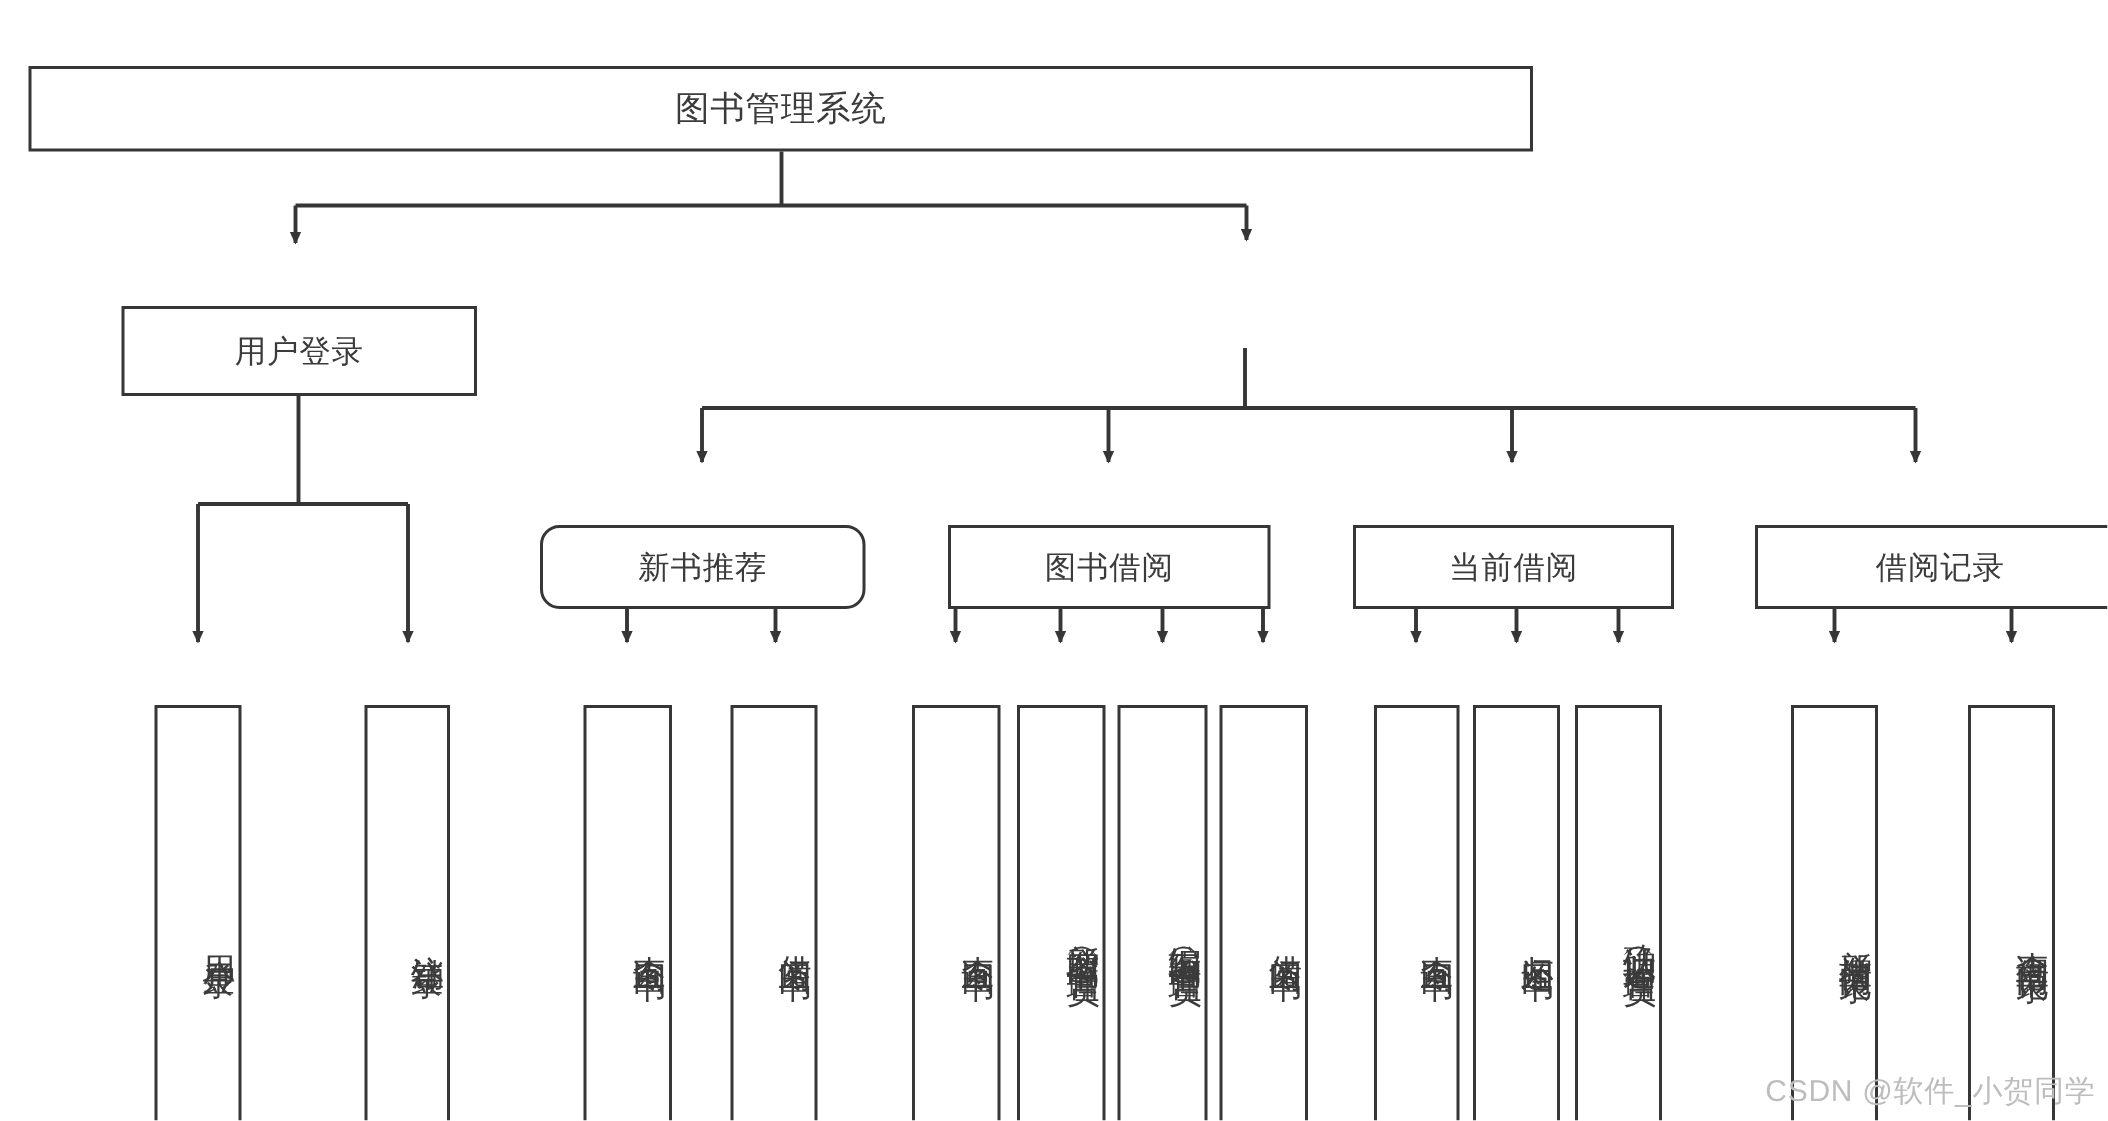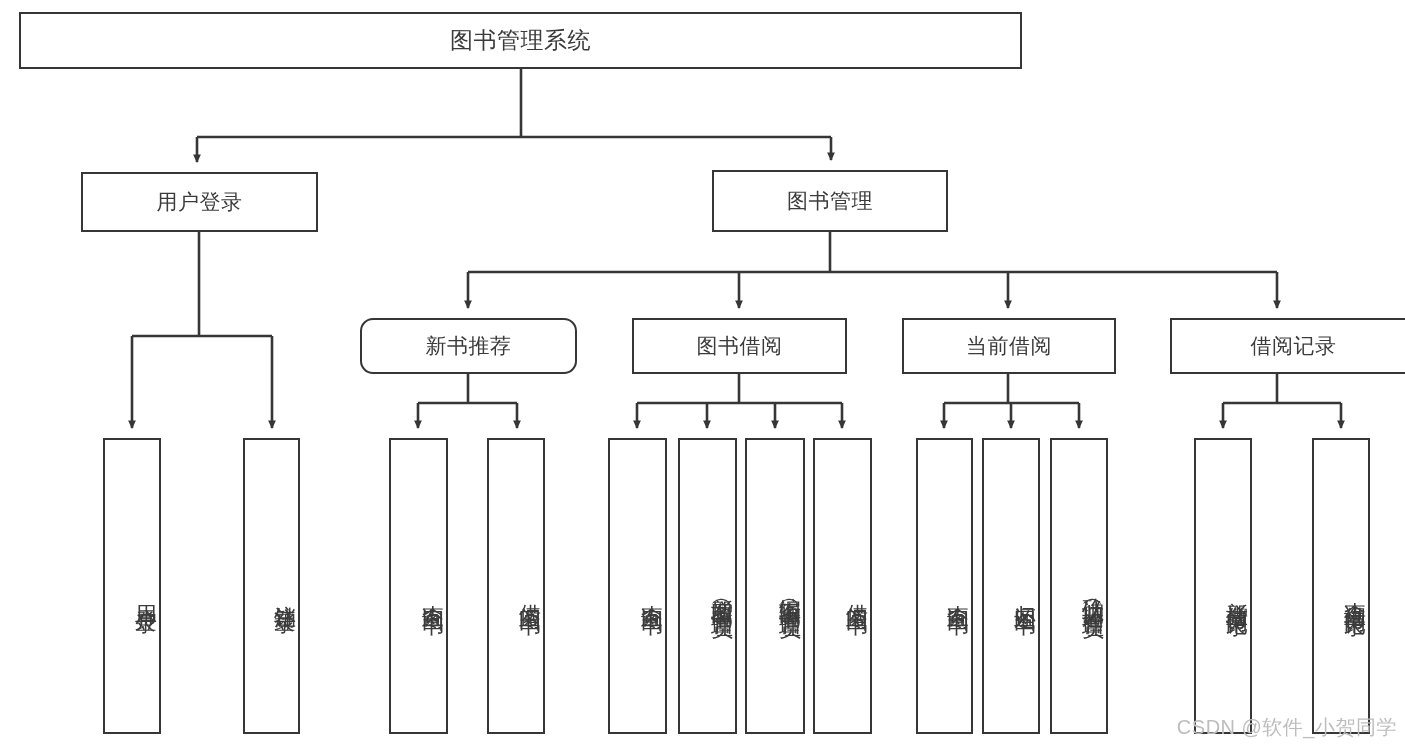--- a/index.html
+++ b/index.html
@@ -28,20 +28,21 @@
     position: absolute;
     box-sizing: border-box;
     border: 2.5px solid #363636;
     background: #ffffff;
     display: flex;
     align-items: center;
     justify-content: center;
     color: #3b3b3b;
     font-size: 21px;
     letter-spacing: 0.5px;
+    margin-top: 32px;
   }
   .node.root {
     font-size: 23px;
   }
   .node.leaf {
     writing-mode: vertical-rl;
     text-orientation: upright;
     font-size: 22px;
     line-height: 1.22;
     letter-spacing: 3px;
@@ -122,23 +123,20 @@
     </g>
   </svg>
 
   <div class="node root" style="left: 19px; top: 12px; width: 1003px; height: 57px;">
     <span class="node-label">图书管理系统</span>
   </div>
 
   <div class="node" style="left: 81px; top: 172px; width: 237px; height: 60px;">
     <span class="node-label">用户登录</span>
   </div>
-  <div class="node" style="left: 712px; top: 170px; width: 236px; height: 62px;">
-    <span class="node-label">图书管理</span>
-  </div>
 
   <div class="node" style="left: 360px; top: 318px; width: 217px; height: 56px; border-radius: 13px;">
     <span class="node-label">新书推荐</span>
   </div>
   <div class="node" style="left: 902px; top: 318px; width: 214px; height: 56px;">
     <span class="node-label">当前借阅</span>
   </div>
   <div class="node" style="left: 632px; top: 318px; width: 215px; height: 56px;">
     <span class="node-label">图书借阅</span>
   </div>

